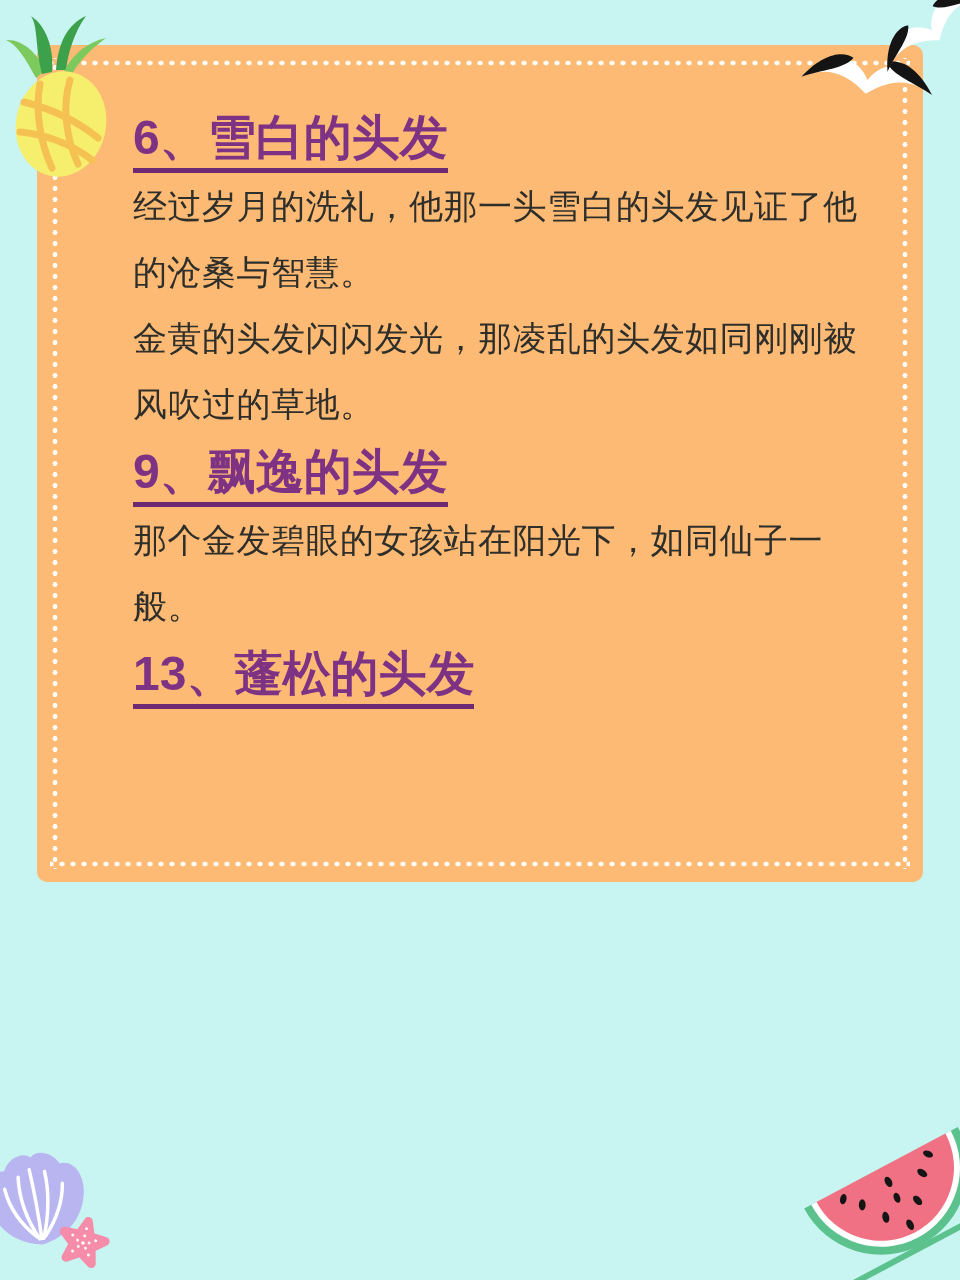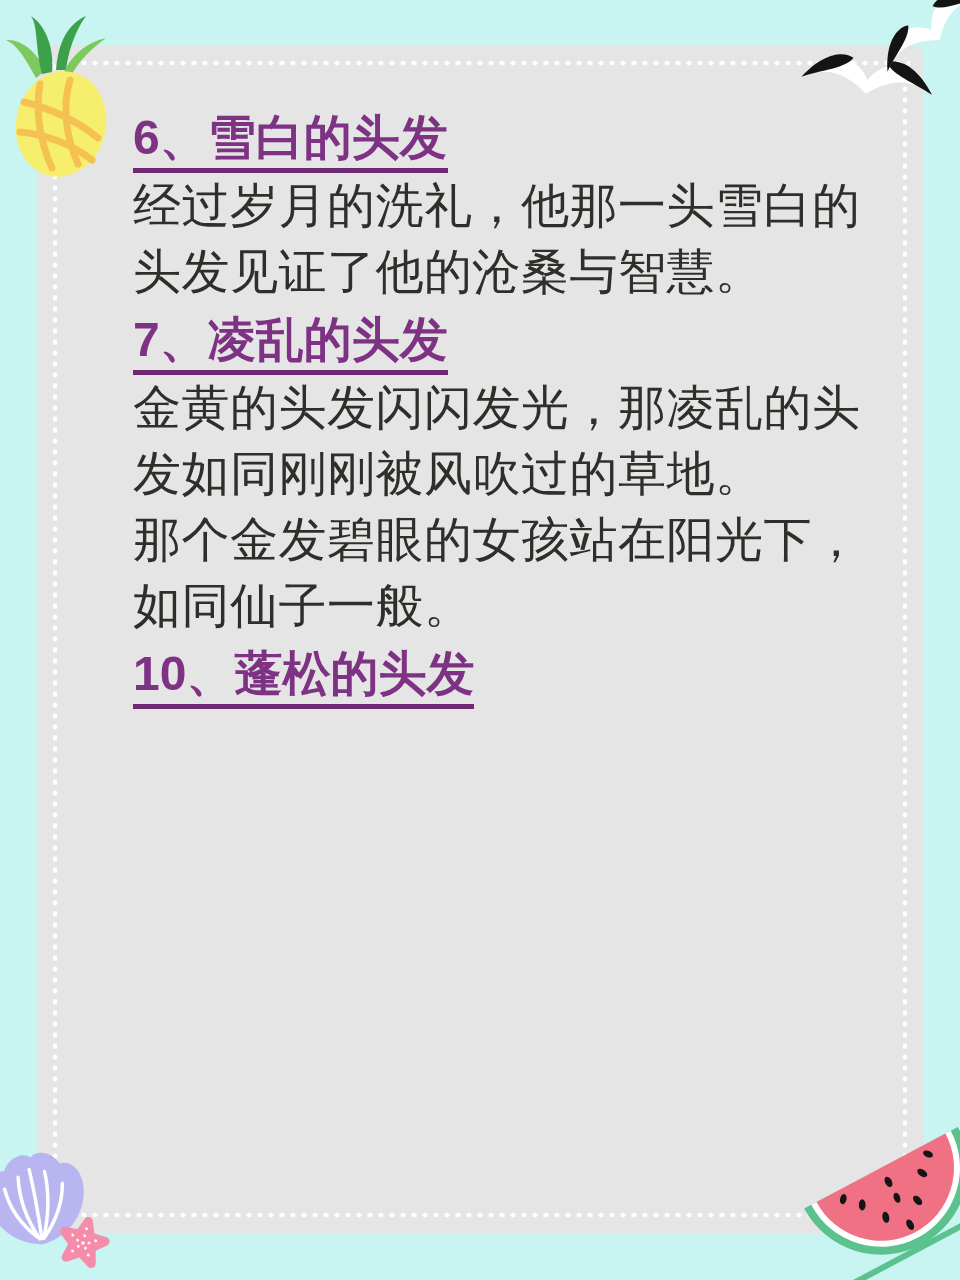--- a/index.html
+++ b/index.html
@@ -1,39 +1,39 @@
 <!DOCTYPE html>
 <html><head>
 <meta charset="utf-8">
 <style>
   html,body{margin:0;padding:0;}
   body{width:960px;height:1280px;overflow:hidden;background:#c8f4f1;
        font-family:"Liberation Sans",sans-serif;}
   .stage{position:relative;width:960px;height:1280px;overflow:hidden;}
 
   
-  .card{position:absolute;left:37px;top:45px;width:886px;height:1188px;
-        background:#e5e5e5;border-radius:10px;}
+  .card{position:absolute;left:37px;top:45px;width:886px;height:837px;
+        background:#fdba74;border-radius:10px;}
 
   
   .dots{position:absolute;}
   .dots-h{left:13px;right:13px;height:8px;
           background-image:radial-gradient(circle,#ffffff 0 2.4px,rgba(255,255,255,0) 2.6px);
           background-size:11px 8px;background-repeat:repeat-x;background-position:center;}
   .dots-v{top:13px;bottom:13px;width:8px;
           background-image:radial-gradient(circle,#ffffff 0 2.4px,rgba(255,255,255,0) 2.6px);
           background-size:8px 11px;background-repeat:repeat-y;background-position:center;}
   .dots-top{top:14px;} .dots-bottom{bottom:14px;}
   .dots-left{left:14px;} .dots-right{right:14px;}
 
   
   .content{position:absolute;left:96px;top:58px;width:735px;color:#2e2e2a;}
   .sec h2{margin:2px 0 2px 0;font-size:48px;line-height:66px;font-weight:bold;color:#7e3284;}
   .sec h2 .hl{border-bottom:5px solid #6d2a72;padding-bottom:4px;}
-  .sec p{margin:0;font-size:48px;line-height:66px;font-weight:500;letter-spacing:0.5px;
+  .sec p{margin:0;font-size:34px;line-height:66px;font-weight:500;letter-spacing:0.5px;
          word-break:break-all;overflow-wrap:anywhere;}
 
   
   .deco{position:absolute;pointer-events:none;}
   .pineapple{left:4px;top:14px;}
   .gull1{left:798px;top:42px;transform:rotate(8deg);}
   .gull2{left:866px;top:-4px;transform:rotate(-38deg);}
   .shell{left:-20px;top:1143px;transform:rotate(-8deg);}
   .star{left:46px;top:1206px;transform:rotate(14deg);}
   .melon{left:800px;top:1136px;transform:rotate(-28deg);transform-origin:50% 50%;}
@@ -48,30 +48,30 @@
     <div class="dots dots-h dots-bottom"></div>
     <div class="dots dots-v dots-left"></div>
     <div class="dots dots-v dots-right"></div>
 
     <div class="content">
       <section class="sec">
         <h2><span class="hl">6、雪白的头发</span></h2>
         <p>经过岁月的洗礼，他那一头雪白的头发见证了他的沧桑与智慧。</p>
       </section>
       <section class="sec">
-        <h2><span class="hl">7、凌乱的头发</span></h2>
         <p>金黄的头发闪闪发光，那凌乱的头发如同刚刚被风吹过的草地。</p>
       </section>
       <section class="sec">
       </section>
       <section class="sec">
+        <h2><span class="hl">9、飘逸的头发</span></h2>
         <p>那个金发碧眼的女孩站在阳光下，如同仙子一般。</p>
       </section>
       <section class="sec">
-        <h2><span class="hl">10、蓬松的头发</span></h2>
+        <h2><span class="hl">13、蓬松的头发</span></h2>
       </section>
     </div>
   </div>
 
   <svg class="deco pineapple" width="118" height="168" viewBox="0 0 118 168">
     <path fill="#7cc95e" d="M32,64 C20,42 12,30 2,26 C18,25 32,38 42,56 Z"></path>
     <path fill="#3da04b" d="M38,60 C31,32 34,12 27,2 C45,14 50,40 48,58 Z"></path>
     <path fill="#3da04b" d="M52,56 C54,28 64,10 82,2 C70,18 64,40 62,56 Z"></path>
     <path fill="#7cc95e" d="M60,58 C68,40 84,28 102,24 C88,34 74,48 68,60 Z"></path>
     <ellipse cx="57" cy="110" rx="45" ry="53" fill="#f6ef6e" transform="rotate(12 57 110)"></ellipse>

